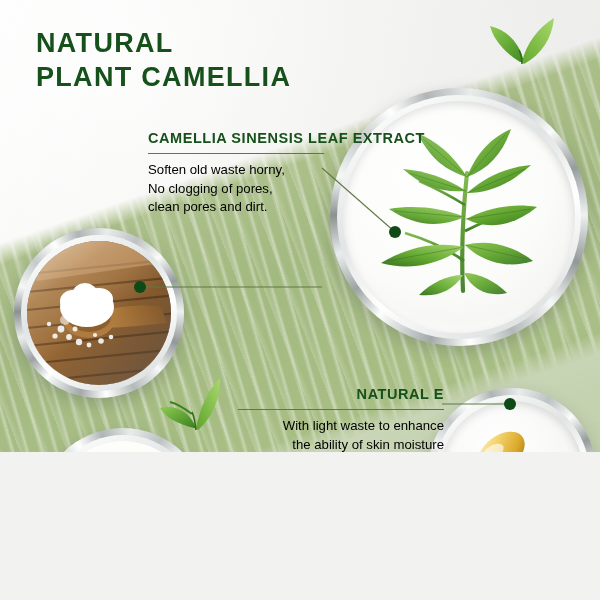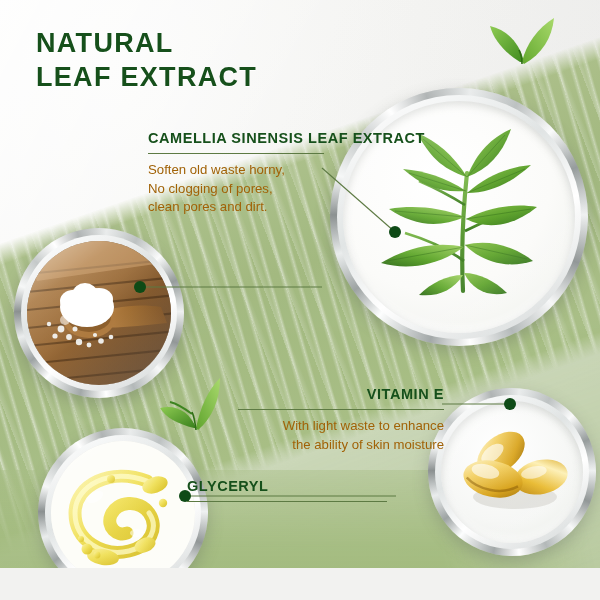--- a/index.html
+++ b/index.html
@@ -1,21 +1,21 @@
 <!DOCTYPE html>
 <html><head>
 <meta charset="utf-8">
 <style>
   html,body{margin:0;padding:0;}
   body{
     width:600px;height:600px;overflow:hidden;position:relative;
     font-family:"Liberation Sans",sans-serif;
     background:#f2f2f0;
   }
-  #stage{position:absolute;inset:0;width:600px;height:568px;overflow:hidden;}
+  #stage{position:absolute;inset:0;width:600px;height:452px;overflow:hidden;}
 
   
   .bg-base{
     position:absolute;inset:0;
     background:
       radial-gradient(circle at 18% 12%, #fbfbfa 0%, #f4f4f2 45%, #ececeb 100%);
   }
   .bg-sheen{
     position:absolute;inset:0;
     background:linear-gradient(118deg, rgba(255,255,255,.85) 0%, rgba(255,255,255,0) 38%, rgba(230,230,228,.45) 100%);
@@ -98,21 +98,21 @@
   }
 
   
   .callout{position:absolute;}
   .co-title{
     color:#16501b;font-weight:bold;font-size:14.5px;letter-spacing:.55px;
     line-height:1.22;margin:0;white-space:nowrap;
   }
   .co-rule{height:1px;background:#5d7a43;margin:5px 0 7px 0;}
   .co-body{
-    color:#a16207;font-size:13.2px;line-height:1.43;margin:0;white-space:pre-line;
+    color:#000000;font-size:13.2px;line-height:1.43;margin:0;white-space:pre-line;
   }
   .align-right{text-align:right;}
 
   #co-camellia{left:148px;top:130px;width:176px;}
   #co-salt{left:190px;top:266px;width:134px;}
   #co-vite{left:238px;top:386px;width:206px;}
   #co-gly{left:187px;top:478px;width:200px;}
 
   
   #connectors{position:absolute;inset:0;width:600px;height:600px;pointer-events:none;}
@@ -365,35 +365,35 @@
       </linearGradient>
     </defs>
     <path d="M36 54 C20 50 8 44 2 34 C18 30 32 38 38 54 Z" fill="url(#dl4)"></path>
     <path d="M38 54 C42 34 50 16 62 4 C62 26 54 44 40 56 Z" fill="url(#dl3)"></path>
     <path d="M34 40 C26 34 20 30 12 28" stroke="#3d8420" stroke-width="2" fill="none"></path>
     <path d="M38 56 C37 48 36 42 34 38" stroke="#2e6d15" stroke-width="1.6" fill="none"></path>
   </svg>
 
   <div id="title">
     <span class="tline">NATURAL</span>
-    <span class="tline">LEAF EXTRACT</span>
+    <span class="tline">PLANT CAMELLIA</span>
   </div>
 
   <div class="callout" id="co-camellia">
     <p class="co-title">CAMELLIA SINENSIS
 LEAF EXTRACT</p>
     <div class="co-rule"></div>
     <p class="co-body">Soften old waste horny,
 No clogging of pores,
 clean pores and dirt.</p>
   </div>
 
 
   <div class="callout align-right" id="co-vite">
-    <p class="co-title">VITAMIN E</p>
+    <p class="co-title">NATURAL E</p>
     <div class="co-rule"></div>
     <p class="co-body">With light waste to enhance
 the ability of skin moisture</p>
   </div>
 
   <div class="callout" id="co-gly">
     <p class="co-title">GLYCERYL</p>
     <div class="co-rule"></div>
   </div>
 

